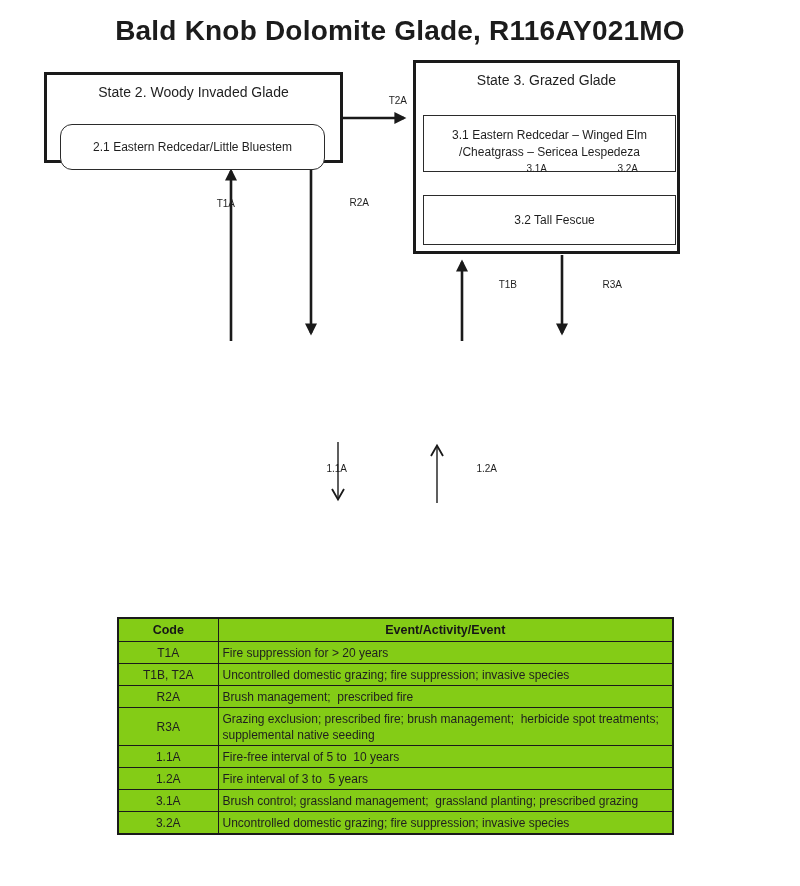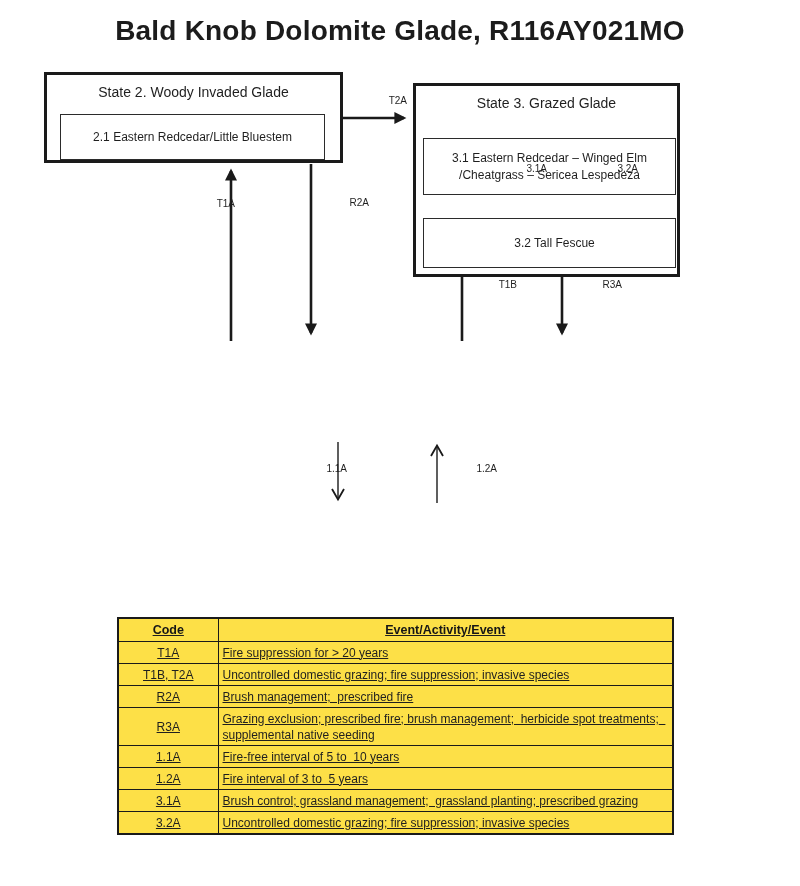--- a/index.html
+++ b/index.html
@@ -44,22 +44,22 @@
     display: flex;
     align-items: center;
     justify-content: center;
     text-align: center;
     font-size: 12px;
     line-height: 1.4;
     padding: 2px 5px;
     white-space: pre-wrap;
   }
   .s2  { left: 44px;  top: 72px;  width: 299px; height: 91px;  }
-  .c21 { left: 13px;  top: 39px;  width: 265px; height: 46px;  }
-  .s3  { left: 413px; top: 60px;  width: 267px; height: 194px; margin-top: 23px; }
+  .c21 { left: 13px;  top: 49px;  width: 265px; height: 46px; border-radius: 12px;  }
+  .s3  { left: 413px; top: 60px;  width: 267px; height: 194px; }
   .c31 { left: 7px;   top: 52px;  width: 253px; height: 57px;  }
   .c32 { left: 7px;   top: 132px; width: 253px; height: 50px; padding-left: 15px;  }
   .s1  { left: 192px; top: 341px; width: 390px; height: 236px; }
   .s1 .state-title { margin-top: 12px; }
   .c11 { left: 24px;  top: 45px;  width: 347px; height: 55px;  }
   .c12 { left: 25px;  top: 160px; width: 344px; height: 53px;  }
   .alabel {
     position: absolute;
     width: 70px;
     text-align: right;
@@ -67,23 +67,22 @@
     color: #1f1f1f;
     z-index: 3;
     white-space: nowrap;
   }
   table.legend {
     position: absolute;
     left: 117px; top: 617px;
     width: 557px;
     border-collapse: collapse;
     table-layout: fixed;
-    background: #fde047;
+    background: #84cc16;
     border: 2px solid #1a1a1a;
-    text-decoration: underline;
   }
   table.legend th, table.legend td {
     border: 1.4px solid #1a1a1a;
     line-height: 16px;
     vertical-align: middle;
   }
   table.legend th {
     font-size: 12.5px;
     font-weight: bold;
     text-align: center;

